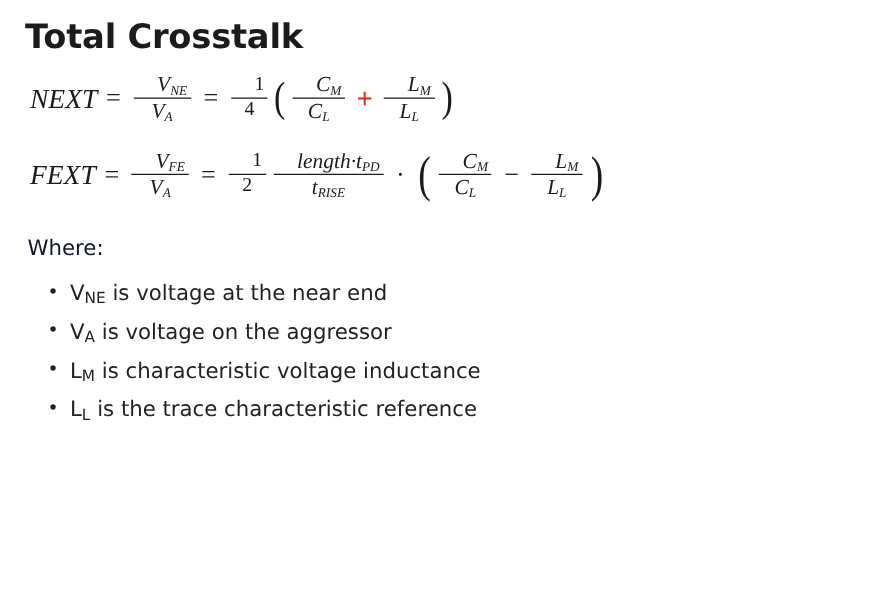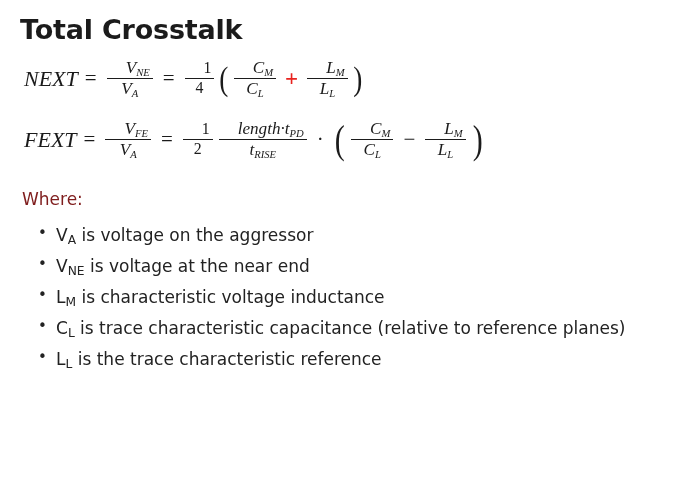--- a/index.html
+++ b/index.html
@@ -92,21 +92,21 @@
     font-style: italic;
     vertical-align: -0.25em;
     line-height: 0;
   }
   .upright { font-style: normal; }
 
   
   .where {
     font-family: "DejaVu Sans", sans-serif;
     font-size: 17px;
-    color: #7f1d1d;
+    color: #0f172a;
     margin: 30px 0 0 2px;
   }
   ul.defs {
     list-style: none;
     margin: 18px 0 0 0;
     padding: 0 0 0 16px;
   }
   ul.defs li {
     position: relative;
     font-size: 17px;
@@ -200,29 +200,26 @@
       <span class="bar"></span>
       <span class="den"><span>L</span><sub>L</sub></span>
     </span>
     <span class="paren-big">)</span>
   </div>
 
   <div class="where">Where:</div>
 
   <ul class="defs">
     <li>
+      <span class="sym"><span>V</span><sub>NE</sub></span><span> is voltage at the near end</span>
+    </li>
+    <li>
       <span class="sym"><span>V</span><sub>A</sub></span><span> is voltage on the aggressor</span>
     </li>
     <li>
-      <span class="sym"><span>V</span><sub>NE</sub></span><span> is voltage at the near end</span>
-    </li>
-    <li>
       <span class="sym"><span>L</span><sub>M</sub></span><span> is characteristic voltage inductance</span>
     </li>
     <li>
-      <span class="sym"><span>C</span><sub>L</sub></span><span> is trace characteristic capacitance (relative to reference planes)</span>
-    </li>
-    <li>
       <span class="sym"><span>L</span><sub>L</sub></span><span> is the trace characteristic reference</span>
     </li>
   </ul>
 
 </div>
 
 </body></html>

